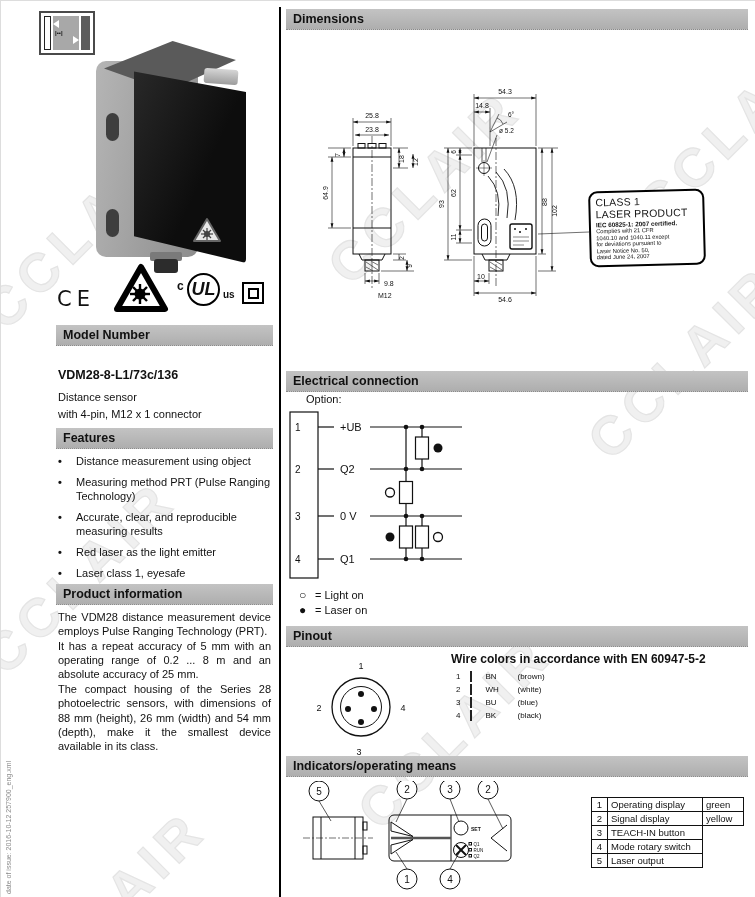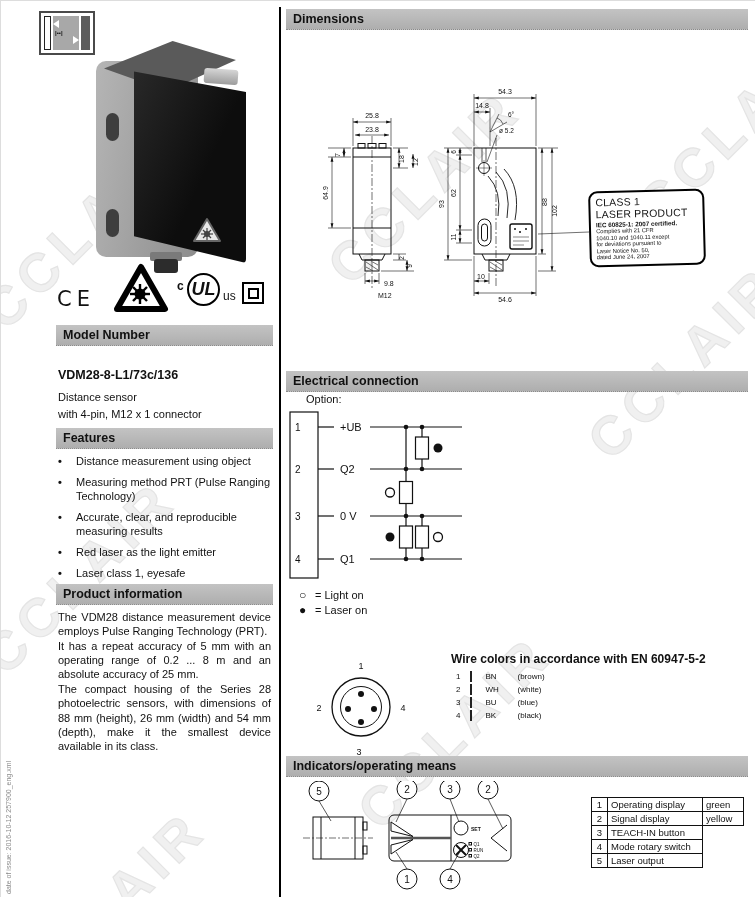--- a/index.html
+++ b/index.html
@@ -44,21 +44,21 @@
   .ph-conn{position:absolute;left:78px;top:228px;width:24px;height:14px;background:#2c2c2c;border-radius:3px;}
   .ph-nut{position:absolute;left:74px;top:221px;width:32px;height:9px;background:#7a7a7a;border-radius:2px;}
   .ph-warn{position:absolute;left:116px;top:186px;}
   
   .ce{position:absolute;left:56px;top:276px;font-size:21px;letter-spacing:5px;font-family:"DejaVu Sans",sans-serif;margin-top:10px;}
   .laser-tri{position:absolute;left:112px;top:262px;}
   .cul{position:absolute;left:176px;top:272px;width:66px;height:34px;}
   .cul .c{position:absolute;left:0;top:6px;font-size:12px;font-weight:bold;}
   .cul .circ{position:absolute;left:10px;top:0;width:29px;height:29px;border:2.5px solid #000;border-radius:50%;
              display:flex;align-items:center;justify-content:center;font-weight:bold;font-size:18px;font-style:italic;}
-  .cul .us{position:absolute;left:46px;top:16px;font-size:12px;font-weight:normal;}
+  .cul .us{position:absolute;left:46px;top:16px;font-size:10px;font-weight:bold;}
   .sqsq{position:absolute;left:241px;top:281px;width:18px;height:18px;border:2px solid #000;display:flex;align-items:center;justify-content:center;}
   .sqsq .in{width:7px;height:7px;border:2px solid #000;}
   
   .sidenote{position:absolute;left:4px;top:893px;transform:rotate(-90deg);transform-origin:left top;
             font-size:7px;color:#8a8a8a;white-space:nowrap;}
   
   .small-label{position:absolute;font-size:11px;}
   .legend{position:absolute;left:298px;top:587px;font-size:11px;line-height:15px;}
   .legend .sym{display:inline-block;width:16px;font-size:12px;}
   
@@ -393,20 +393,23 @@
     <text x="54" y="67" font-size="11">Q2</text>
     <text x="54" y="114" font-size="11">0 V</text>
     <text x="54" y="157" font-size="11">Q1</text>
   </svg>
 
   <div class="legend">
     <div><span class="sym">○</span><span>= Light on</span></div>
     <div><span class="sym">●</span><span>= Laser on</span></div>
   </div>
 
+  <div class="hbar r" style="top:625px;">
+    <span>Pinout</span>
+  </div>
 
   <svg style="position:absolute;left:298px;top:646px;" width="124" height="124" viewBox="0 0 124 124">
     <circle cx="62" cy="60" r="29" fill="none" stroke="#111" stroke-width="1.3"></circle>
     <circle cx="62" cy="60" r="20.5" fill="none" stroke="#111" stroke-width="1"></circle>
     <circle cx="62" cy="47" r="3" fill="#111"></circle>
     <circle cx="49" cy="62" r="3" fill="#111"></circle>
     <circle cx="75" cy="62" r="3" fill="#111"></circle>
     <circle cx="62" cy="75" r="3" fill="#111"></circle>
     <text x="62" y="22" font-size="9" text-anchor="middle">1</text>
     <text x="20" y="64" font-size="9" text-anchor="middle">2</text>

